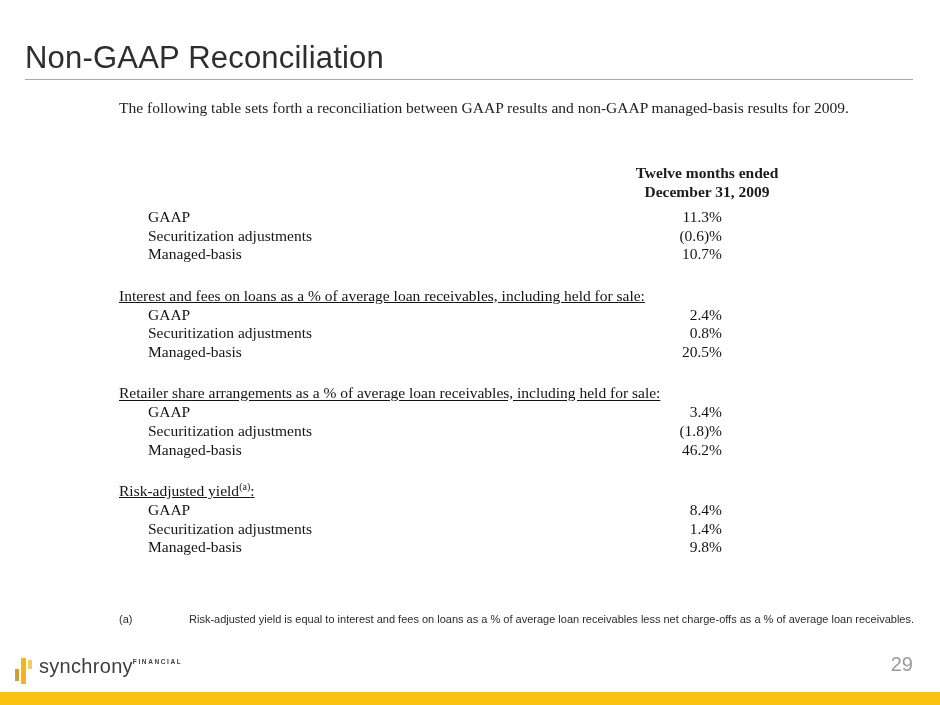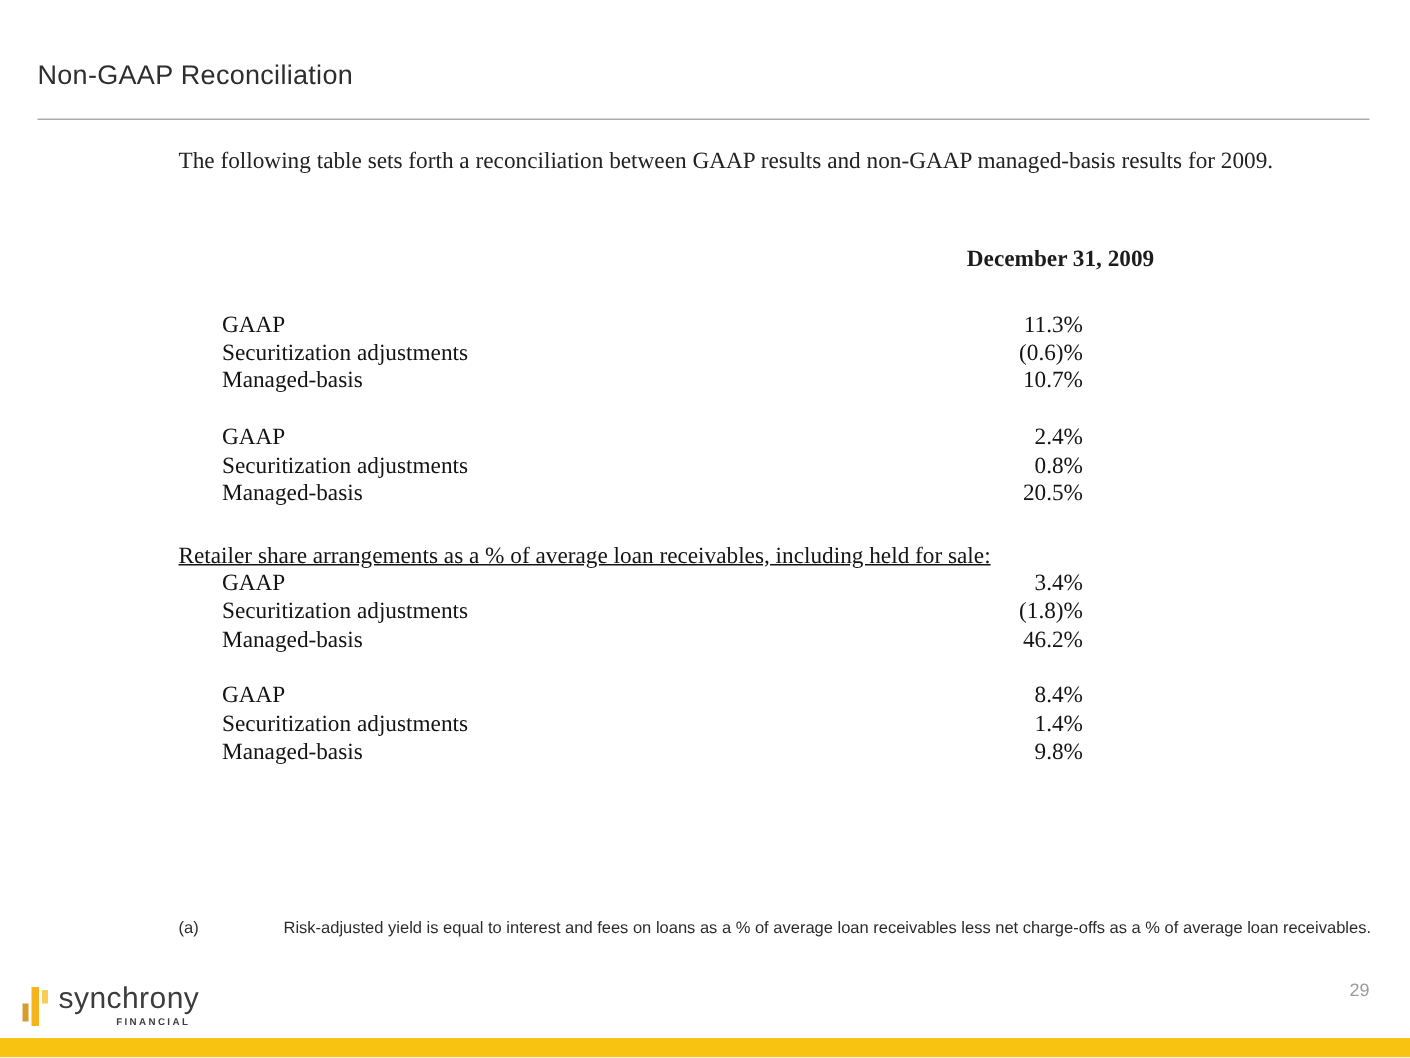--- a/index.html
+++ b/index.html
@@ -8,21 +8,21 @@
     width:940px;height:705px;
     background:#ffffff;
     overflow:hidden;
     font-family:"Liberation Serif", serif;
     color:#1c1c1c;
   }
   
   .title{
     position:absolute;left:25px;top:40px;
     font-family:"Liberation Sans", sans-serif;
-    font-size:18px;color:#2e2e2e;letter-spacing:0.2px;
+    font-size:31px;color:#2e2e2e;letter-spacing:0.2px;
   }
   .rule{
     position:absolute;left:25px;top:79px;width:888px;height:0;
     border-top:1px solid #ababab;
   }
   
   .intro{
     position:absolute;left:119px;top:99px;width:790px;
     font-size:15.5px;color:#222222;
   }
@@ -60,50 +60,51 @@
   .footnote .fn-text{flex:1;padding-left:44px;}
   
   .logo{
     position:absolute;left:15px;top:656px;
     display:flex;align-items:flex-start;
   }
   .logo-mark{position:relative;width:18px;height:28px;margin-right:6px;margin-top:2px;}
   .logo-mark .b1{position:absolute;left:0;top:11px;width:4px;height:12px;background:#d79b2e;}
   .logo-mark .b2{position:absolute;left:6px;top:0;width:5px;height:26px;background:#f5b31c;}
   .logo-mark .b3{position:absolute;left:13px;top:2px;width:4px;height:9px;background:#f9ce54;}
-  .logo-textblock{display:flex;flex-direction:column;}
+  .logo-textblock{display:flex;flex-direction:row;}
   .logo-word{
     font-family:"Liberation Sans", sans-serif;
     font-size:20px;color:#3d3d3f;letter-spacing:0.3px;line-height:20px;
   }
   .logo-sub{
     font-family:"Liberation Sans", sans-serif;
     font-size:6.5px;color:#3d3d3f;letter-spacing:1.6px;
     text-align:right;padding-right:6px;margin-top:2px;font-weight:bold;
   }
   .page-number{
     position:absolute;right:27px;top:653px;
     font-family:"Liberation Sans", sans-serif;
-    font-size:12px;color:#9b9b9b;
+    font-size:20px;color:#9b9b9b;
   }
   .bottom-bar{
     position:absolute;left:0;bottom:0;width:940px;height:13px;
   }
 </style>
 </head>
 <body>
 
 <div class="slide">
 
   <div class="title">Non-GAAP Reconciliation</div>
   <div class="rule"></div>
 
   <div class="intro">The following table sets forth a reconciliation between GAAP results and non-GAAP managed-basis results for 2009.</div>
 
   <div class="col-header">
+    <div>Twelve months ended</div>
     <div>December 31, 2009</div>
   </div>
 
   <div class="table">
 
     <div class="section">
       <div class="trow">
           <span class="lbl">GAAP</span>
           <span class="val">11.3%</span>
         </div>
@@ -111,20 +112,21 @@
           <span class="lbl">Securitization adjustments</span>
           <span class="val u">(0.6)%</span>
         </div>
       <div class="trow">
           <span class="lbl">Managed-basis</span>
           <span class="val">10.7%</span>
         </div>
     </div>
 
     <div class="section">
+      <div class="sec-head"><span>Interest and fees on loans as a % of average loan receivables, including held for sale:</span><sup></sup><span></span></div>
       <div class="trow">
           <span class="lbl">GAAP</span>
           <span class="val">2.4%</span>
         </div>
       <div class="trow">
           <span class="lbl">Securitization adjustments</span>
           <span class="val u">0.8%</span>
         </div>
       <div class="trow">
           <span class="lbl">Managed-basis</span>
@@ -142,20 +144,21 @@
           <span class="lbl">Securitization adjustments</span>
           <span class="val u">(1.8)%</span>
         </div>
       <div class="trow">
           <span class="lbl">Managed-basis</span>
           <span class="val">46.2%</span>
         </div>
     </div>
 
     <div class="section">
+      <div class="sec-head"><span>Risk-adjusted yield</span><sup>(a)</sup><span>:</span></div>
       <div class="trow">
           <span class="lbl">GAAP</span>
           <span class="val">8.4%</span>
         </div>
       <div class="trow">
           <span class="lbl">Securitization adjustments</span>
           <span class="val u">1.4%</span>
         </div>
       <div class="trow">
           <span class="lbl">Managed-basis</span>

